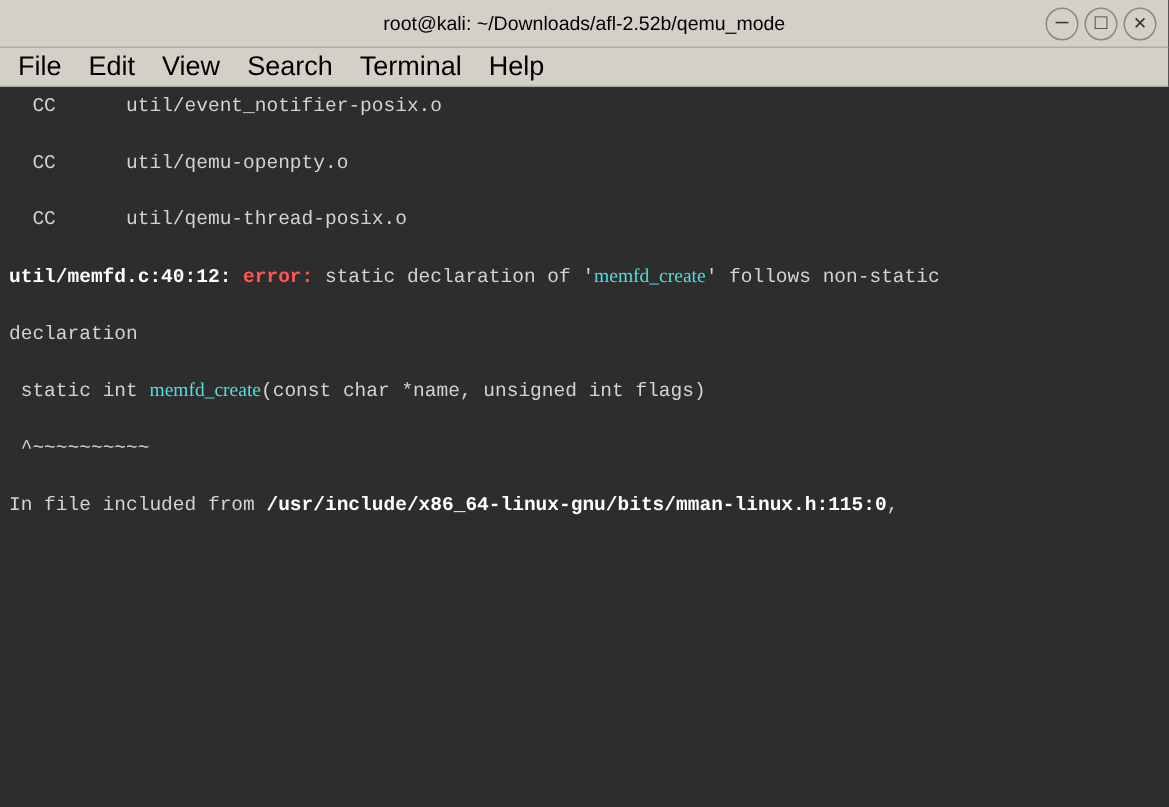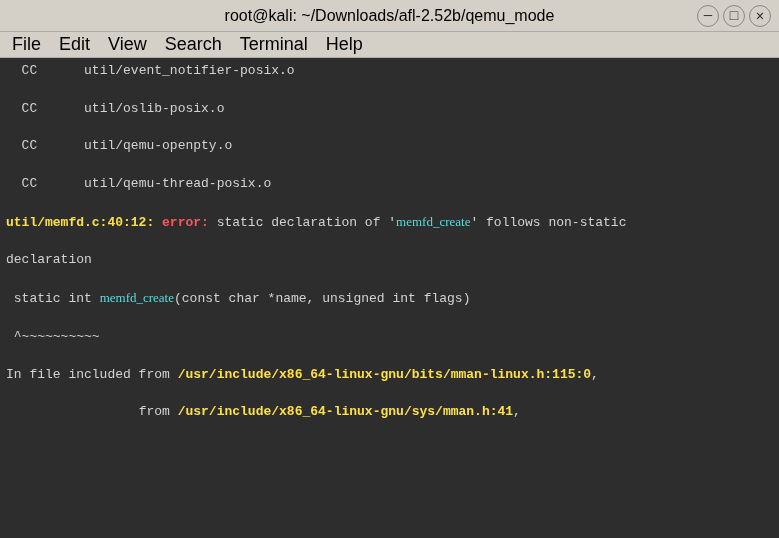--- a/index.html
+++ b/index.html
@@ -19,21 +19,21 @@
       height: 32px;
       display: flex;
       align-items: center;
       justify-content: center;
       position: relative;
       border-bottom: 1px solid #aaa;
     }
 
     .titlebar-title {
       font-family: Arial, sans-serif;
-      font-size: 16px;
+      font-size: 13px;
       color: #000;
       font-weight: normal;
     }
 
     .titlebar-controls {
       position: absolute;
       right: 8px;
       display: flex;
       gap: 4px;
     }
@@ -85,21 +85,21 @@
       line-height: 1.45;
     }
 
     .line {
       display: block;
     }
 
     .cc-label { color: #d3d3d3; }
     .error-kw { color: #ff5555; font-weight: bold; }
     .cyan-text { color: #55dddd; font-family: Liberation Serif, serif; }
-    .bold-text { color: #fde047; font-weight: bold; }
+    .bold-text { color: #ffffff; font-weight: bold; }
 
     
     .terminal::-webkit-scrollbar { width: 10px; }
     .terminal::-webkit-scrollbar-track { background: #555; }
     .terminal::-webkit-scrollbar-thumb { background: #888; }
   </style>
 </head>
 <body>
 
 <div class="titlebar">
@@ -114,29 +114,27 @@
 <div class="menubar">
   <span class="menu-item">File</span>
   <span class="menu-item">Edit</span>
   <span class="menu-item">View</span>
   <span class="menu-item">Search</span>
   <span class="menu-item">Terminal</span>
   <span class="menu-item">Help</span>
 </div>
 
 <div class="terminal"><span class="line"><span class="cc-label">  CC</span>      util/event_notifier-posix.o</span>
-<span class="line"><span class="cc-label">  CC</span>      util/oslib-posix.o</span>
 <span class="line"><span class="cc-label">  CC</span>      util/qemu-openpty.o</span>
 <span class="line"><span class="cc-label">  CC</span>      util/qemu-thread-posix.o</span>
 <span class="line"><span class="bold-text">util/memfd.c:40:12:</span><span class="error-kw"> error:</span> static declaration of '<span class="cyan-text">memfd_create</span>' follows non-static</span>
 <span class="line">declaration</span>
 <span class="line"> static int <span class="cyan-text">memfd_create</span>(const char *name, unsigned int flags)</span>
 <span class="line"> ^~~~~~~~~~~</span>
 <span class="line">In file included from <span class="bold-text">/usr/include/x86_64-linux-gnu/bits/mman-linux.h:115:0</span>,</span>
-<span class="line">                 from <span class="bold-text">/usr/include/x86_64-linux-gnu/sys/mman.h:41</span>,</span>
 
 
 
 
 
 
 
 <span class="line"></span>
 
 

